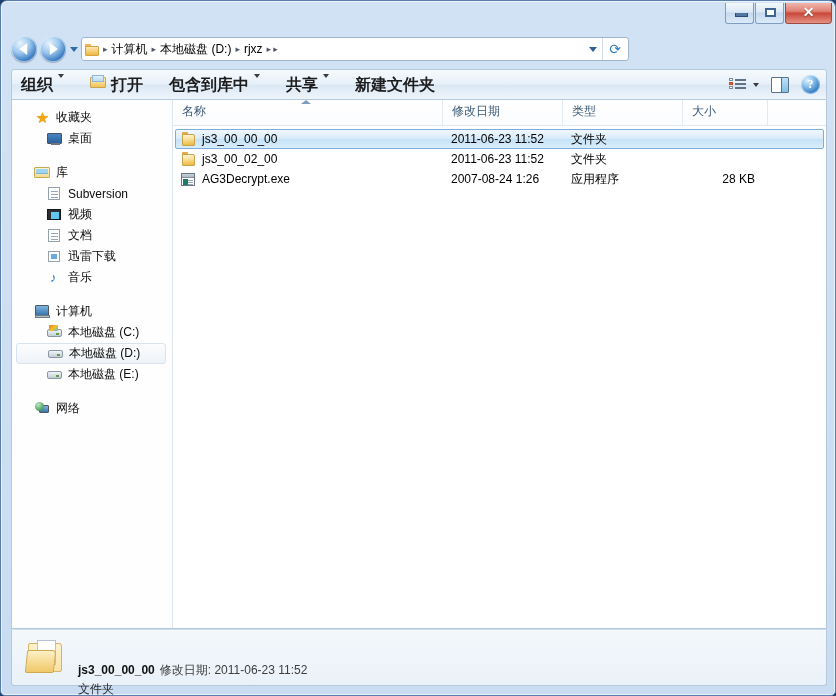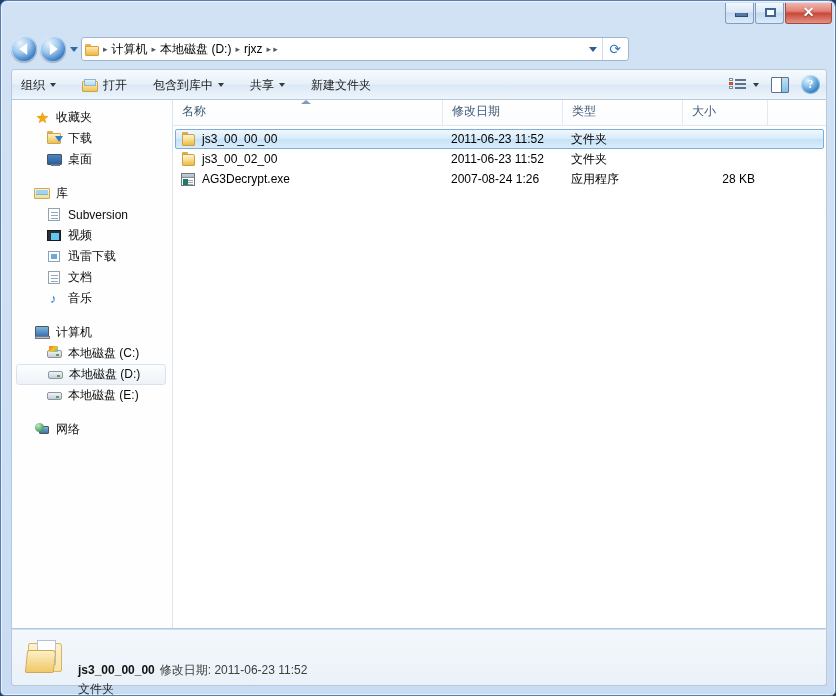--- a/index.html
+++ b/index.html
@@ -221,26 +221,27 @@
     position: absolute;
     left: 10px; top: 68px;
     width: 816px; height: 31px;
     box-sizing: border-box;
     background: linear-gradient(180deg, #f6fafd 0%, #e7f0f9 48%, #dbe8f5 52%, #eef5fb 100%);
     border: 1px solid #b5c9dd;
     border-radius: 3px 3px 0 0;
     display: flex; align-items: center;
   }
   .tb-item {
-    display: flex; align-items: center;
+    display: flex; 
     height: 22px;
     padding: 0 9px;
     color: #1c1c1c;
-    font-size: 12px;
+    font-size: 16px;
     white-space: nowrap;
+    font-weight: bold;
   }
   .tb-item .cap { line-height: 22px; }
   .tb-caret {
     margin-left: 5px;
     width: 0; height: 0;
     border-left: 3.5px solid transparent;
     border-right: 3.5px solid transparent;
     border-top: 4.5px solid #3b3b3b;
   }
   .tb-sep { width: 8px; }
@@ -798,28 +799,20 @@
   <div class="content">
 
     <div class="navpane">
 
       <div class="nav-item">
         <span class="nav-ico i-star">★</span>
         <span>收藏夹</span>
       </div>
       <div class="nav-item child">
         <span class="nav-ico">
-          <span class="i-folder-tab"></span>
-          <span class="i-folder-base"></span>
-          <span class="i-dl-arrow"></span>
-        </span>
-        <span>下载</span>
-      </div>
-      <div class="nav-item child">
-        <span class="nav-ico">
           <span class="i-monitor"></span>
         </span>
         <span>桌面</span>
       </div>
 
       <div class="nav-gap"></div>
 
       <div class="nav-item">
         <span class="nav-ico">
           <span class="i-lib"></span>
@@ -837,33 +830,33 @@
         <span>Subversion</span>
       </div>
       <div class="nav-item child">
         <span class="nav-ico">
           <span class="i-film"></span>
         </span>
         <span>视频</span>
       </div>
       <div class="nav-item child">
         <span class="nav-ico">
-          <span class="i-xunlei"></span>
-        </span>
-        <span>迅雷下载</span>
-      </div>
-      <div class="nav-item child">
-        <span class="nav-ico">
           <span class="i-doc">
               <i></i>
               <i></i>
               <i></i>
             </span>
         </span>
         <span>文档</span>
+      </div>
+      <div class="nav-item child">
+        <span class="nav-ico">
+          <span class="i-xunlei"></span>
+        </span>
+        <span>迅雷下载</span>
       </div>
       <div class="nav-item child">
         <span class="nav-ico">
           <span class="i-music">♪</span>
         </span>
         <span>音乐</span>
       </div>
 
       <div class="nav-gap"></div>
 

